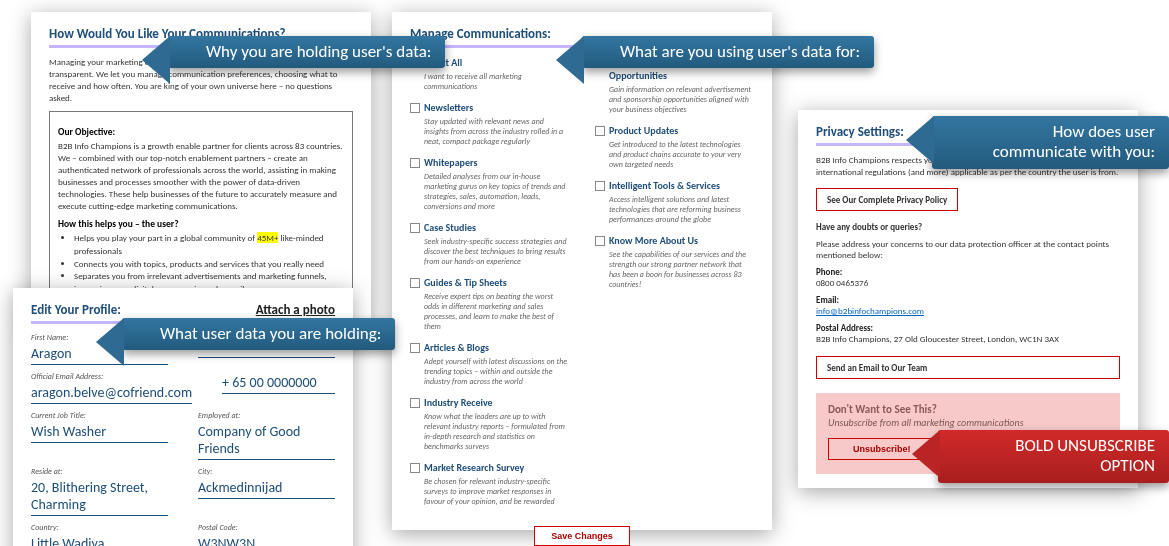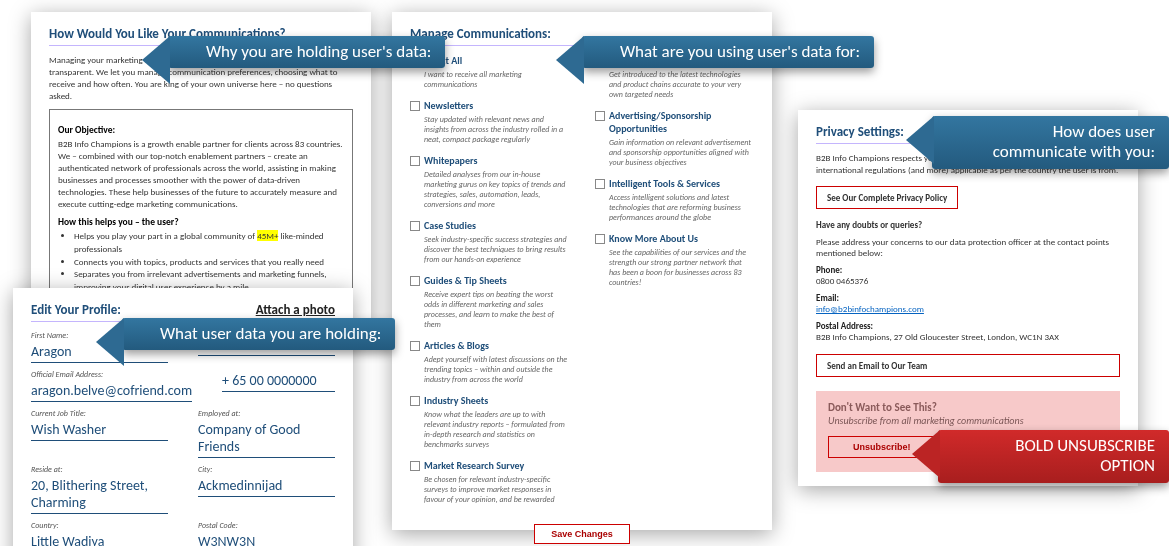--- a/index.html
+++ b/index.html
@@ -14,21 +14,21 @@
   .panel {
     position: absolute;
     background: #fff;
     box-shadow: 0 4px 20px rgba(0,0,0,0.35);
     padding: 14px 18px;
   }
   .panel-title {
     color: #1F4E79;
     font-weight: bold;
     font-size: 13px;
-    border-bottom: 1px solid #c4b5fd;
+    border-bottom: 3px solid #c4b5fd;
     padding-bottom: 4px;
     margin-bottom: 8px;
   }
   .body-text {
     font-size: 9px;
     color: #333;
     line-height: 1.35;
   }
   .strong-side { font-weight: bold; font-size: 9.5px; margin-top: 6px; margin-bottom: 2px; }
   .box {
@@ -255,36 +255,36 @@
         </div>
         <div class="comm-item">
           <div class="comm-head">Guides &amp; Tip Sheets</div>
           <div class="comm-desc">Receive expert tips on beating the worst odds in different marketing and sales processes, and learn to make the best of them</div>
         </div>
         <div class="comm-item">
           <div class="comm-head">Articles &amp; Blogs</div>
           <div class="comm-desc">Adept yourself with latest discussions on the trending topics – within and outside the industry from across the world</div>
         </div>
         <div class="comm-item">
-          <div class="comm-head">Industry Sheets</div>
+          <div class="comm-head">Industry Receive</div>
           <div class="comm-desc">Know what the leaders are up to with relevant industry reports – formulated from in-depth research and statistics on benchmarks surveys</div>
         </div>
         <div class="comm-item">
           <div class="comm-head">Market Research Survey</div>
           <div class="comm-desc">Be chosen for relevant industry-specific surveys to improve market responses in favour of your opinion, and be rewarded</div>
         </div>
       </div>
     <div class="comm-col" id="comm-right">
         <div class="comm-item">
+          <div class="comm-head">Advertising/Sponsorship Opportunities</div>
+          <div class="comm-desc">Gain information on relevant advertisement and sponsorship opportunities aligned with your business objectives</div>
+        </div>
+        <div class="comm-item">
           <div class="comm-head">Product Updates</div>
           <div class="comm-desc">Get introduced to the latest technologies and product chains accurate to your very own targeted needs</div>
-        </div>
-        <div class="comm-item">
-          <div class="comm-head">Advertising/Sponsorship Opportunities</div>
-          <div class="comm-desc">Gain information on relevant advertisement and sponsorship opportunities aligned with your business objectives</div>
         </div>
         <div class="comm-item">
           <div class="comm-head">Intelligent Tools &amp; Services</div>
           <div class="comm-desc">Access intelligent solutions and latest technologies that are reforming business performances around the globe</div>
         </div>
         <div class="comm-item">
           <div class="comm-head">Know More About Us</div>
           <div class="comm-desc">See the capabilities of our services and the strength our strong partner network that has been a boon for businesses across 83 countries!</div>
         </div>
       </div>

